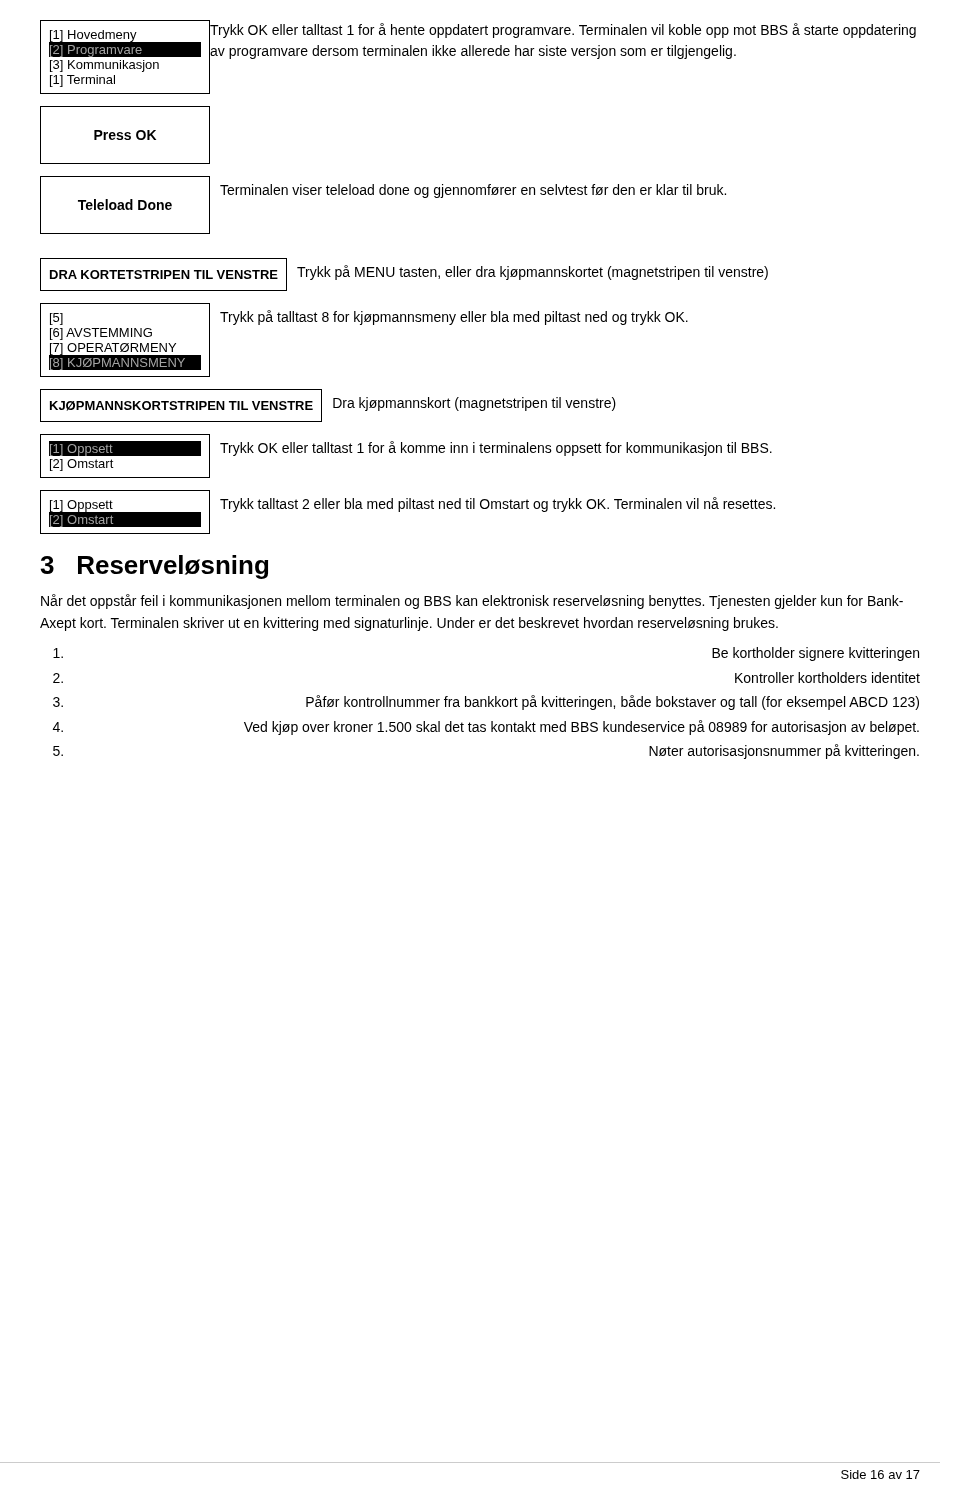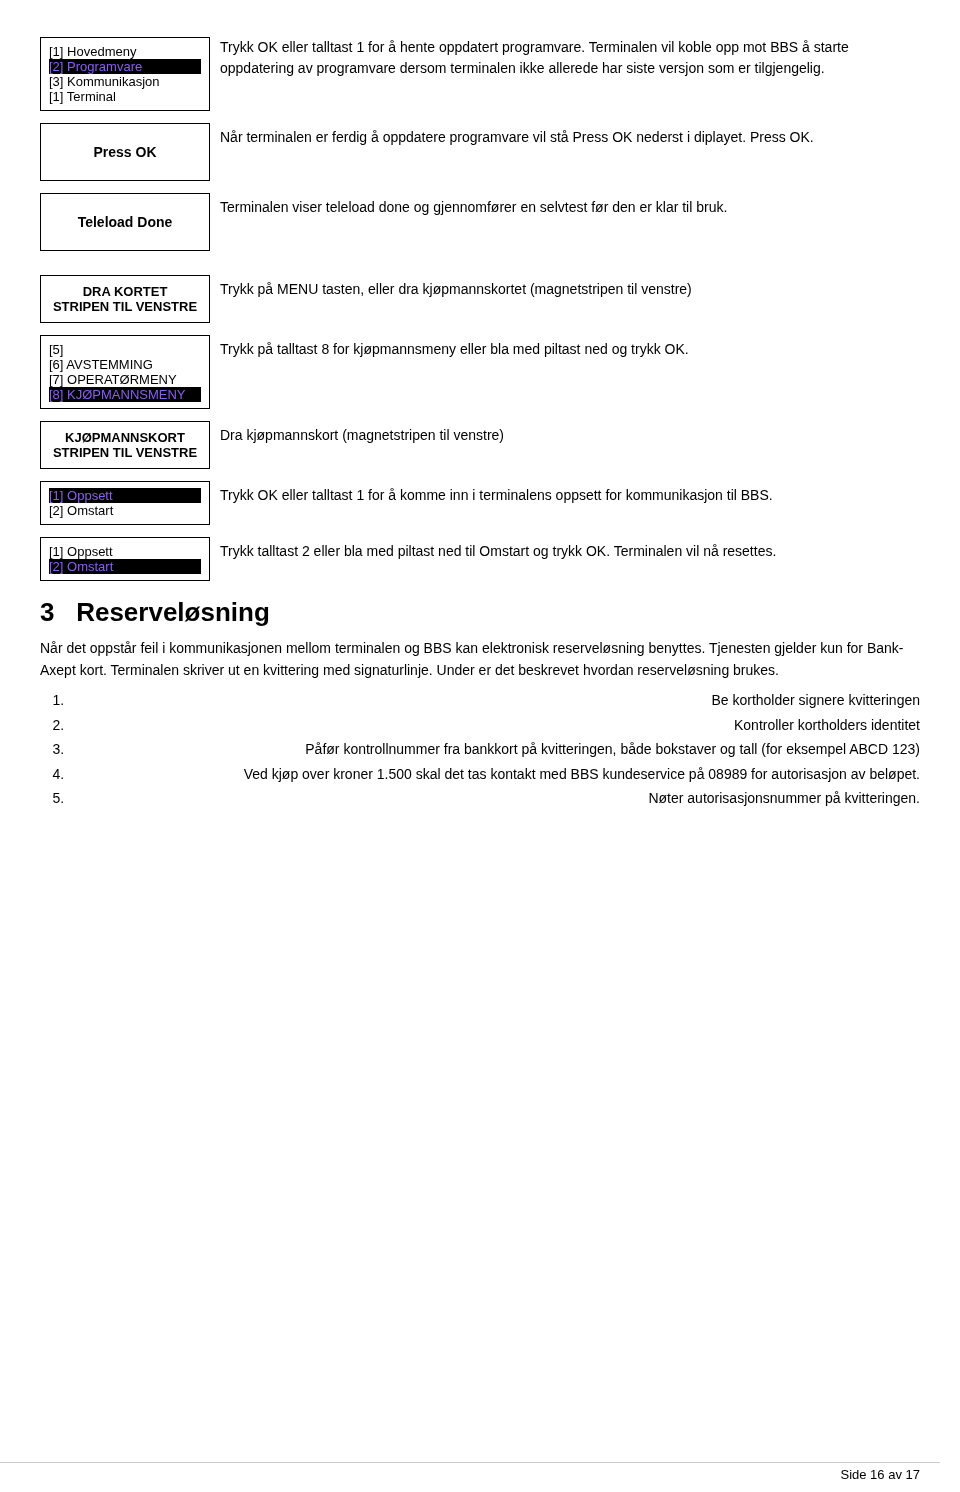--- a/index.html
+++ b/index.html
@@ -12,38 +12,37 @@
       min-height: 1492px;
       position: relative;
     }
     .page {
       padding: 20px 40px 60px 40px;
     }
 
     
     .top-section {
       display: flex;
-      gap: 10px;
+      gap: 0;
       margin-bottom: 12px;
-      margin-top: 17px;
     }
     .terminal-box {
       border: 1.5px solid #000;
       padding: 6px 8px;
       font-size: 13px;
       min-width: 170px;
       background: #fff;
     }
     .terminal-box .menu-item {
       display: block;
       font-size: 13px;
     }
     .menu-item-highlight {
       background: #000;
-      color: #8b5cf6;
+      color: #a3a3a3;
     }
     .description-text {
       flex: 1;
       font-size: 14px;
       line-height: 1.5;
     }
 
     
     .press-ok-section {
       display: flex;
@@ -111,21 +110,20 @@
     .comm-box {
       border: 1.5px solid #000;
       padding: 8px;
       min-width: 170px;
       font-size: 13px;
       font-weight: bold;
       display: flex;
       align-items: center;
       justify-content: center;
       text-align: center;
-      flex-direction: column;
     }
     .comm-desc {
       flex: 1;
       font-size: 14px;
       line-height: 1.5;
       padding-top: 4px;
     }
 
     .menu-box {
       border: 1.5px solid #000;
@@ -193,21 +191,20 @@
       <span class="menu-item">[1] Hovedmeny</span>
       <span class="menu-item menu-item-highlight">[2] Programvare</span>
       <span class="menu-item">[3] Kommunikasjon</span>
       <span class="menu-item">[1] Terminal</span>
     </div>
     <div class="description-text">Trykk OK eller talltast 1 for å hente oppdatert programvare. Terminalen vil koble opp mot BBS å starte oppdatering av programvare dersom terminalen ikke allerede har siste versjon som er tilgjengelig.</div>
   </div>
 
   <div class="press-ok-section">
     <div class="press-ok-box">Press OK</div>
-    <div class="press-ok-desc">Når terminalen er ferdig å oppdatere programvare vil stå Press OK nederst i diplayet. Press OK.</div>
   </div>
 
   <div class="teleload-section">
     <div class="teleload-box">Teleload Done</div>
     <div class="teleload-desc">Terminalen viser teleload done og gjennomfører en selvtest før den er klar til bruk.</div>
   </div>
 
 
   <div class="comm-row">
     <div class="comm-box">

